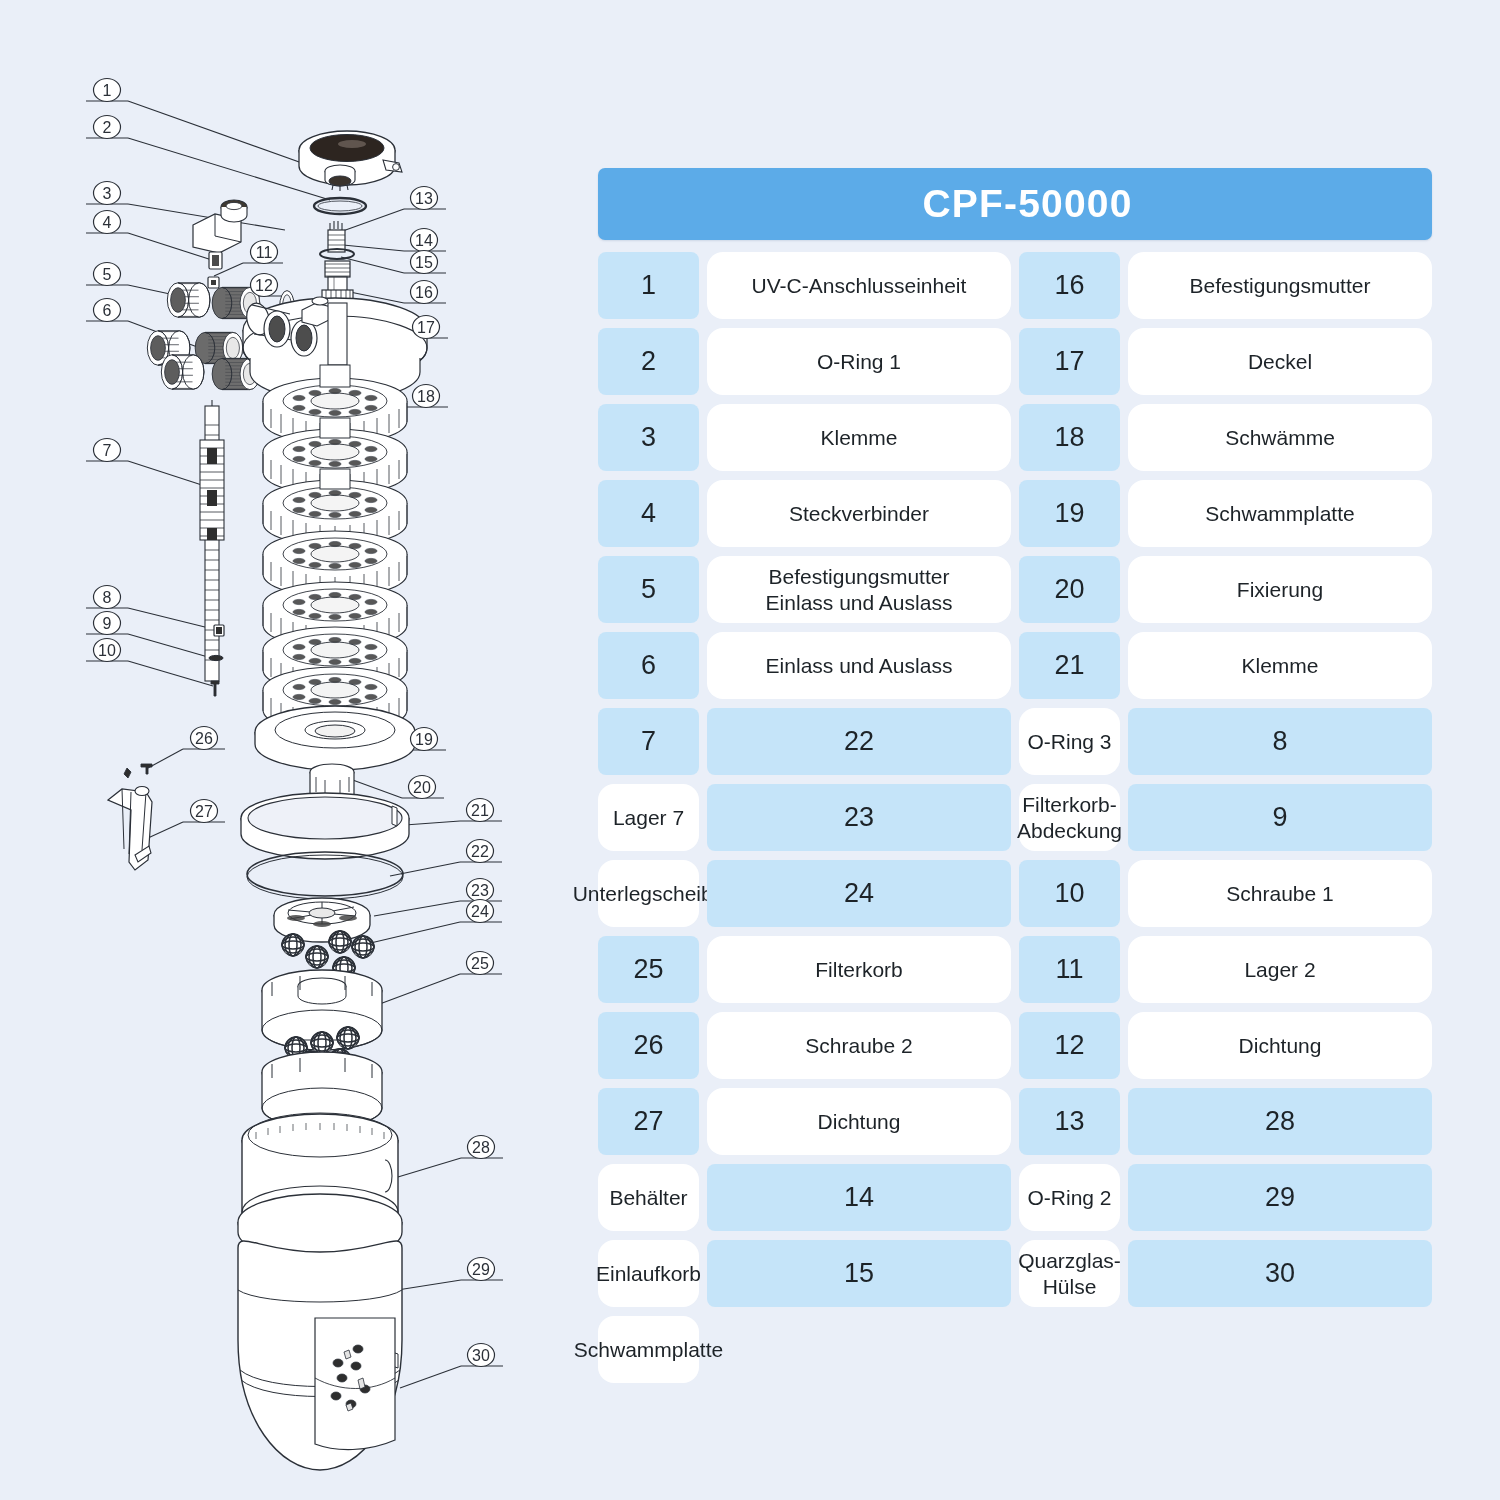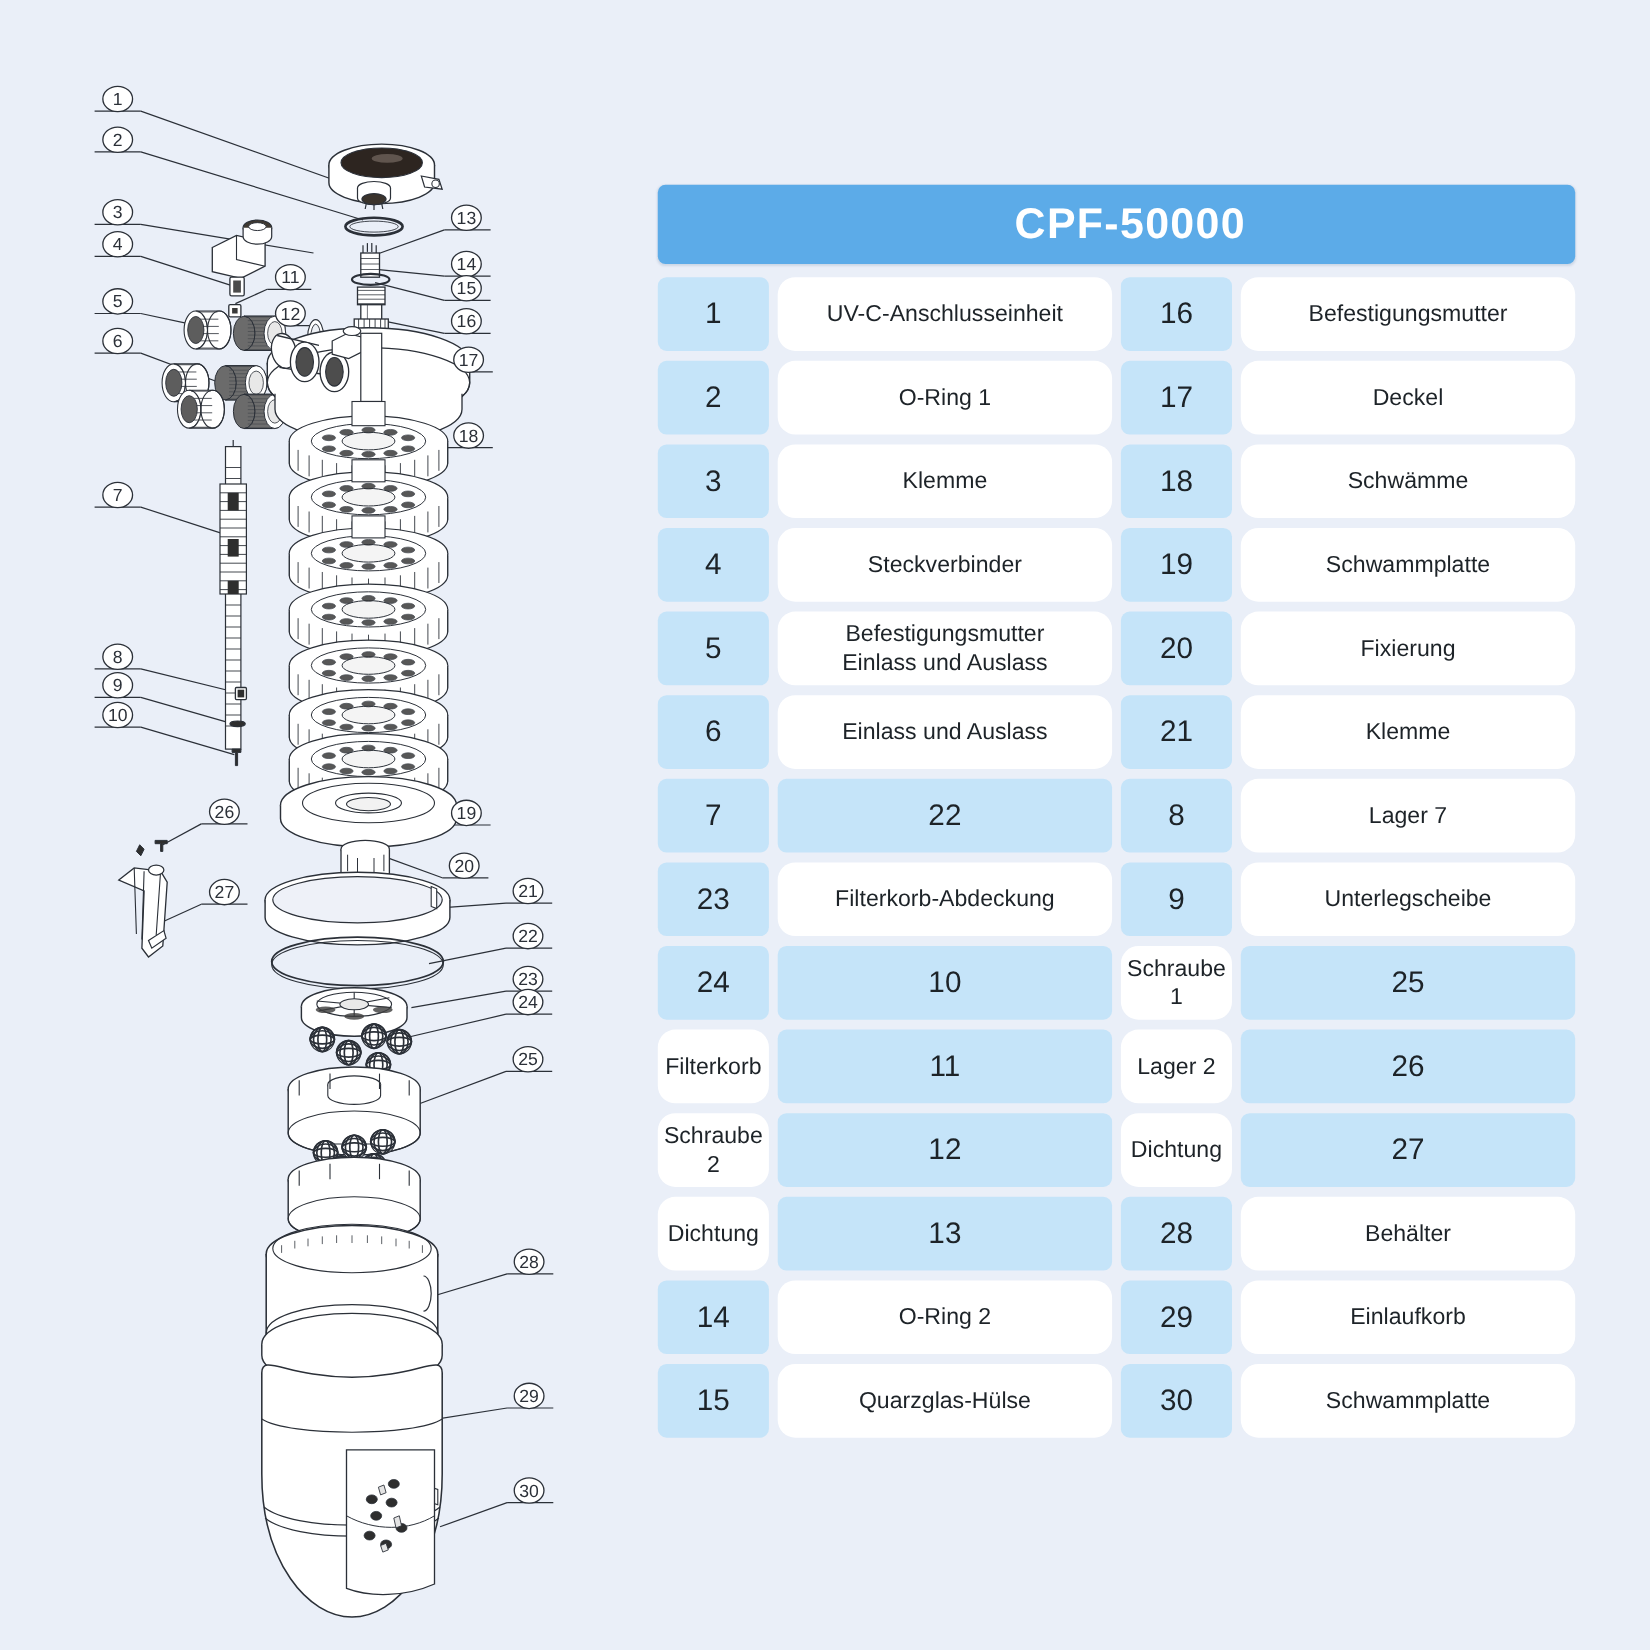--- a/index.html
+++ b/index.html
@@ -780,20 +780,21 @@
         <div class="name-cell">Befestigungsmutter
 Einlass und Auslass</div>
         <div class="num-cell">20</div>
         <div class="name-cell">Fixierung</div>
         <div class="num-cell">6</div>
         <div class="name-cell">Einlass und Auslass</div>
         <div class="num-cell">21</div>
         <div class="name-cell">Klemme</div>
         <div class="num-cell">7</div>
         <div class="num-cell">22</div>
+        <div class="name-cell">O-Ring 3</div>
         <div class="num-cell">8</div>
         <div class="name-cell">Lager 7</div>
         <div class="num-cell">23</div>
         <div class="name-cell">Filterkorb-Abdeckung</div>
         <div class="num-cell">9</div>
         <div class="name-cell">Unterlegscheibe</div>
         <div class="num-cell">24</div>
         <div class="num-cell">10</div>
         <div class="name-cell">Schraube 1</div>
         <div class="num-cell">25</div>

